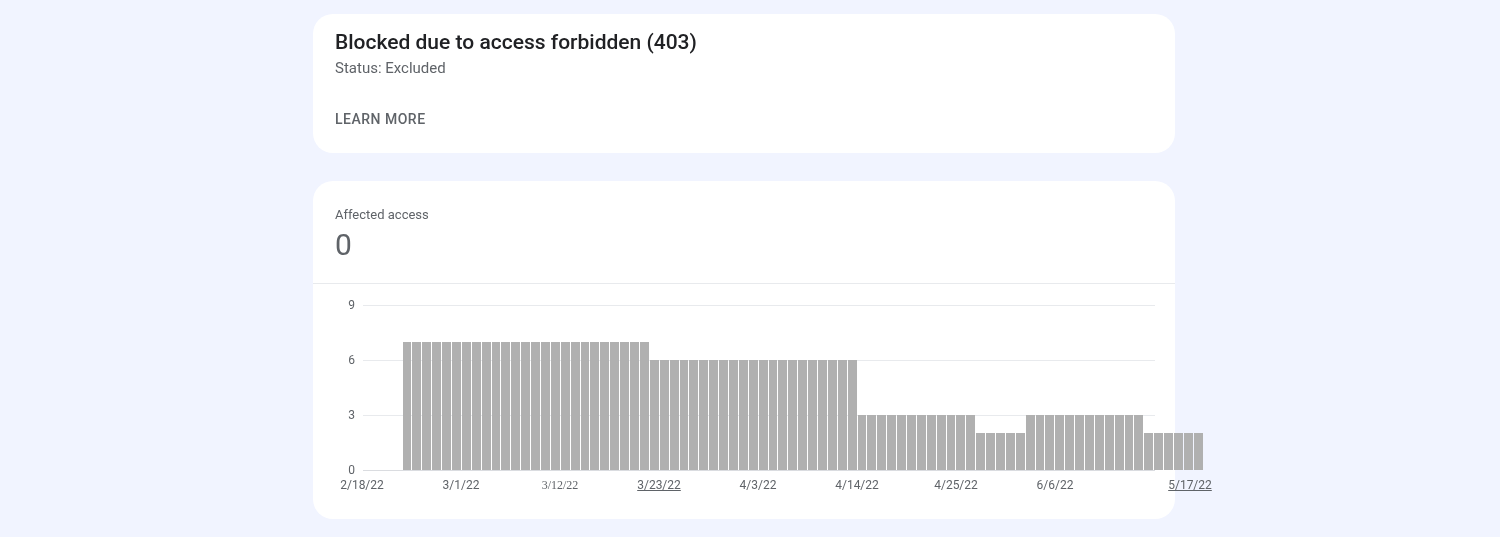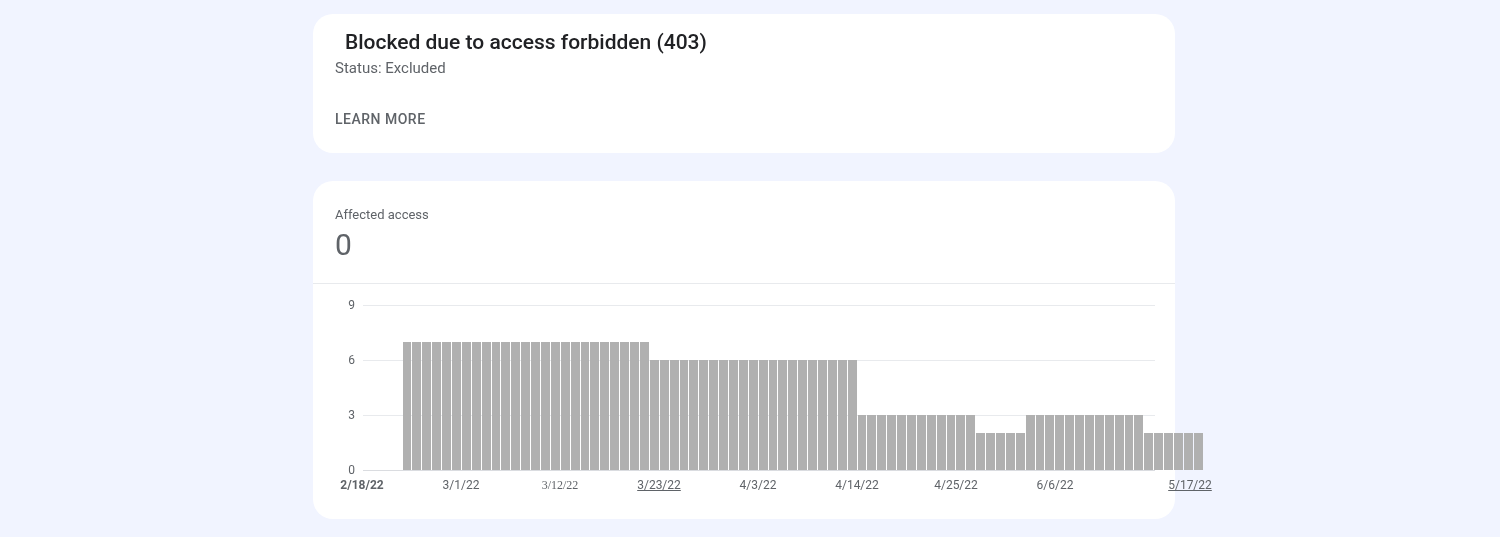--- a/index.html
+++ b/index.html
@@ -30,21 +30,21 @@
     height: 139px;
   }
   .card-chart {
     top: 181px;
     height: 338px;
   }
 
   
   .hdr-title {
     position: absolute;
-    left: 32px;
+    left: 22px;
     top: 16px;
     font-size: 21px;
     font-weight: 500;
     color: #202124;
   }
   .hdr-status {
     position: absolute;
     left: 22px;
     top: 45px;
     font-size: 15px;
@@ -263,21 +263,21 @@
           <div class="bar" style="height: 36.6667px;"></div>
           <div class="bar" style="height: 36.6667px;"></div>
           <div class="bar" style="height: 36.6667px;"></div>
           <div class="bar" style="height: 36.6667px;"></div>
           <div class="bar" style="height: 36.6667px;"></div>
           <div class="bar" style="height: 36.6667px;"></div>
         </div>
     </div>
 
     <div class="xlabels" id="xlabels">
-        <span style="left: 0px; font-weight: bold;">2/18/22</span>
+        <span style="left: 0px;">2/18/22</span>
         <span style="left: 99px;">3/1/22</span>
         <span style="left: 198px; font-family: Liberation Serif, serif;">3/12/22</span>
         <span style="left: 297px; text-decoration: underline;">3/23/22</span>
         <span style="left: 396px;">4/3/22</span>
         <span style="left: 495px;">4/14/22</span>
         <span style="left: 594px;">4/25/22</span>
         <span style="left: 693px;">6/6/22</span>
         <span style="left: 828px; text-decoration: underline;">5/17/22</span>
       </div>
   </div>

